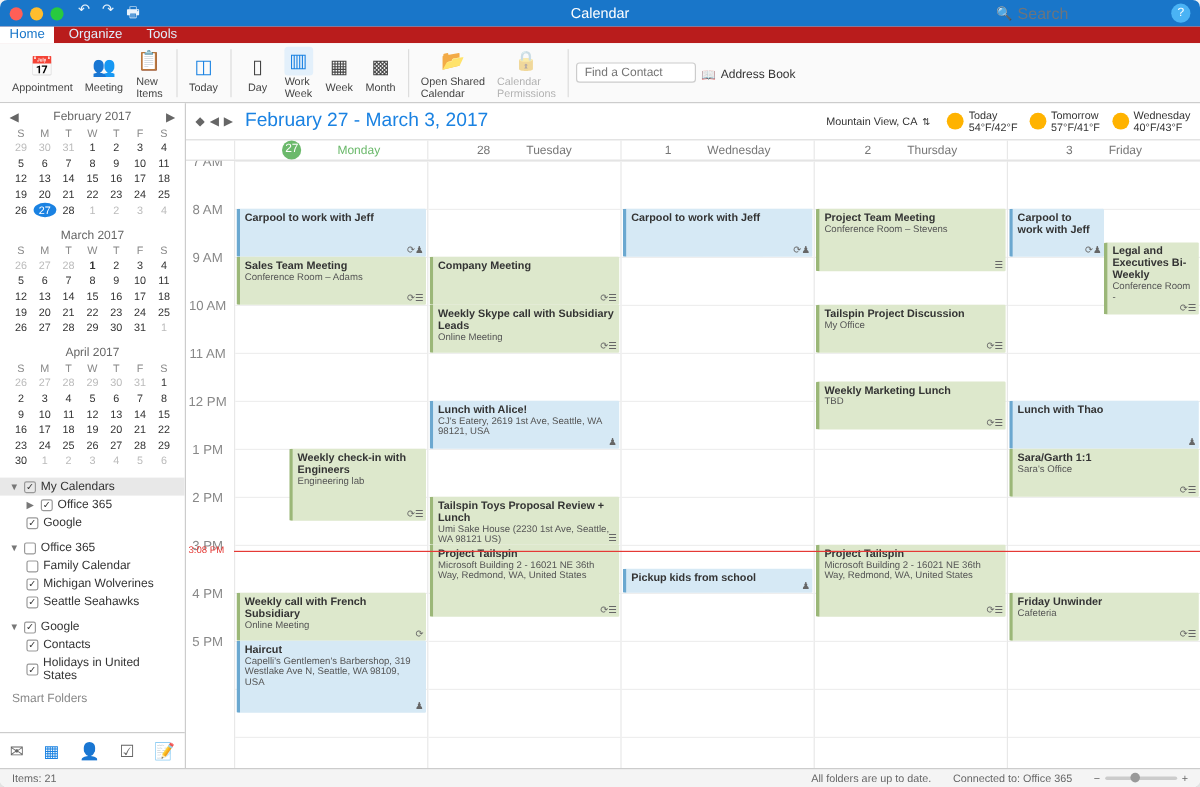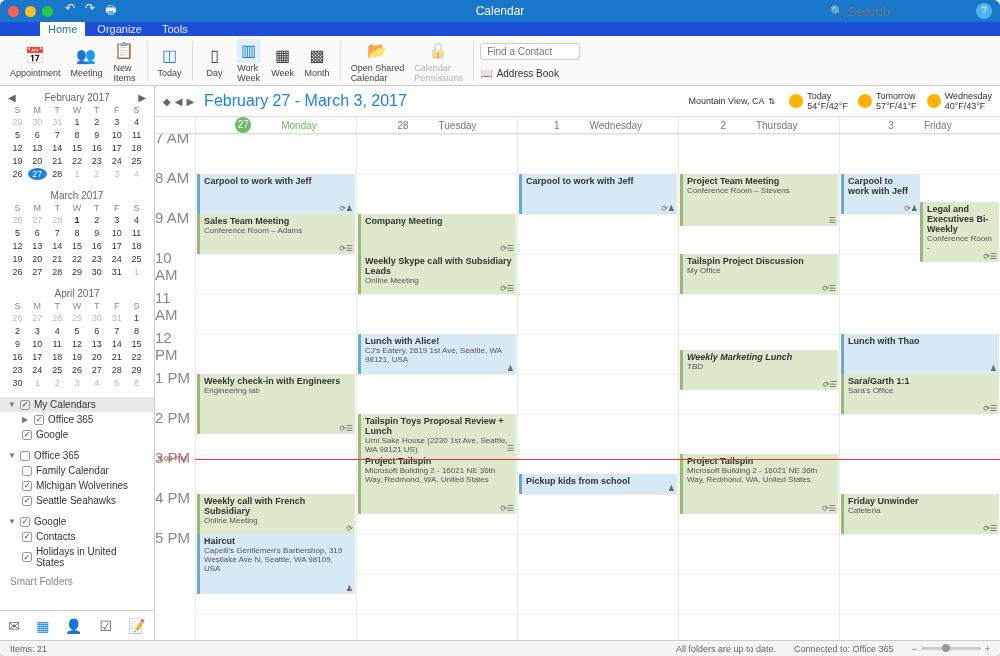--- a/index.html
+++ b/index.html
@@ -6,21 +6,21 @@
 body { width: 1000px; height: 656px; background: #fff; font-size: 11px; color: #333; overflow: hidden; border-radius: 6px; box-shadow: 0 10px 40px rgba(0,0,0,0.3); }
 .titlebar { height: 22px; background: linear-gradient(#1976c9, #1976c9); display: flex; align-items: center; padding: 0 8px; color: #fff; position: relative; }
 .traffic { display: flex; gap: 6px; }
 .traffic span { width: 11px; height: 11px; border-radius: 50%; }
 .tl-red { background: #ff5f57; } .tl-ylw { background: #ffbd2e; } .tl-grn { background: #28c940; }
 .tb-icons { margin-left: 12px; display: flex; gap: 10px; color: #eaf3fb; font-size: 12px; }
 .tb-title { position: absolute; left: 50%; transform: translateX(-50%); font-size: 12px; }
 .tb-search { margin-left: auto; display: flex; align-items: center; gap: 4px; font-size: 11px; opacity: .9; }
 .tb-search input { background: transparent; border: none; color: #fff; outline: none; width: 120px; }
 .help { margin-left: 8px; width: 16px; height: 16px; border-radius: 50%; background: #4ab3f4; color:#fff; text-align: center; line-height: 16px; font-size: 10px; }
-.menubar { height: 14px; background: #1d4ed8; display: flex; align-items: center; padding-left: 40px; color: #e0eefb; font-size: 11px; gap: 4px; }
+.menubar { height: 14px; background: #b91c1c; display: flex; align-items: center; color: #e0eefb; font-size: 11px; gap: 4px; }
 .menubar .tab { padding: 0 8px; height: 14px; line-height: 14px; }
 .menubar .tab.active { background: #fff; color: #1976c9; }
 .ribbon { height: 50px; background: #fafafa; border-bottom: 1px solid #ccc; display: flex; align-items: center; padding: 2px 6px; gap: 2px; }
 .rib-btn { display: flex; flex-direction: column; align-items: center; padding: 2px 4px; font-size: 9px; color: #444; position: relative; min-width: 30px; }
 .rib-btn.small { min-width: 26px; }
 .rib-ico { width: 24px; height: 24px; display: flex; align-items: center; justify-content: center; font-size: 16px; }
 .rib-sep { width: 1px; height: 40px; background: #ddd; margin: 0 4px; }
 .find-contact { border: 1px solid #ccc; border-radius: 3px; padding: 2px 6px; font-size: 10px; color: #999; width: 100px; }
 .address-book { font-size: 10px; display: flex; align-items: center; gap: 4px; margin-top: 4px; }
 .main { display: flex; height: 554px; }
@@ -50,21 +50,21 @@
 .loc { display: flex; align-items: center; gap: 4px; }
 .wday { display: flex; align-items: center; gap: 4px; }
 .wico { width: 14px; height: 14px; border-radius: 50%; background: #ffb300; }
 .day-headers { height: 18px; display: flex; padding-left: 40px; border-top: 1px solid #ddd; border-bottom: 1px solid #ddd; }
 .day-hdr { flex: 1; display: flex; align-items: center; justify-content: center; gap: 30px; font-size: 10px; color: #777; border-left: 1px solid #e8e8e8; }
 .day-hdr .num { font-weight: 500; }
 .day-hdr.today .num { background: #6bb96b; color: #fff; width: 16px; height: 16px; border-radius: 50%; text-align: center; line-height: 16px; }
 .day-hdr.today { color: #6bb96b; }
 .grid-wrap { flex: 1; display: flex; overflow: hidden; position: relative; }
 .time-col { width: 40px; }
-.time-col .hour { height: 40px; text-align: left; padding-right: 4px; font-size: 15px; color: #888; position: relative; top: -5px; }
+.time-col .hour { height: 40px; text-align: center; padding-right: 4px; font-size: 11px; color: #888; position: relative; top: -5px; }
 .days { flex: 1; display: flex; position: relative; }
 .day-col { flex: 1; border-left: 1px solid #e8e8e8; position: relative; }
 .hour-line { height: 40px; border-top: 1px solid #eee; }
 .event { position: absolute; left: 1px; right: 1px; border-left: 3px solid; padding: 2px 4px; font-size: 9px; overflow: hidden; border-radius: 1px; }
 .event .et { font-weight: 600; }
 .event .el { font-size: 8px; color: #555; }
 .event .badges { position: absolute; right: 2px; bottom: 1px; font-size: 8px; color: #666; display: flex; gap: 2px; }
 .ev-blue { background: #d6e9f5; border-left-color: #6ba8d0; }
 .ev-green { background: #dde8cc; border-left-color: #9bb778; }
 .now-line { position: absolute; left: 0; right: 0; height: 1px; background: #e53935; z-index: 10; }
@@ -145,21 +145,21 @@
       <div class="rib-ico" style="color:#6bb96b">📂</div>
       <span style="white-space:pre-line">Open Shared
 Calendar</span>
     </div>
   <div class="rib-btn" style="opacity:.4">
       <div class="rib-ico">🔒</div>
       <span style="white-space:pre-line">Calendar
 Permissions</span>
     </div>
   <div class="rib-sep"></div>
-  <div style="display:flex;flex-direction:column;gap:4px">
+  <div style="display:flex;gap:4px">
     <input class="find-contact" placeholder="Find a Contact" style="">
     <div class="address-book">
         <span>📖</span>
         <span>Address Book</span>
       </div>
   </div>
 </div>
 
 <div class="main">
   <div class="sidebar">
@@ -476,21 +476,21 @@
             <div class="event ev-blue" style="top: 40px; height: 40px;">
               <div class="et">Carpool to work with Jeff</div>
               <div class="el"></div>
               <div class="badges">⟳♟</div>
             </div>
             <div class="event ev-green" style="top: 80px; height: 40px;">
               <div class="et">Sales Team Meeting</div>
               <div class="el">Conference Room – Adams</div>
               <div class="badges">⟳☰</div>
             </div>
-            <div class="event ev-green" style="top: 240px; height: 60px;">
+            <div class="event ev-green" style="top: 240px; height: 60px; margin-left: 44px;">
               <div class="et">Weekly check-in with Engineers</div>
               <div class="el">Engineering lab</div>
               <div class="badges">⟳☰</div>
             </div>
             <div class="event ev-green" style="top: 360px; height: 40px;">
               <div class="et">Weekly call with French Subsidiary</div>
               <div class="el">Online Meeting</div>
               <div class="badges">⟳</div>
             </div>
             <div class="event ev-blue" style="top: 400px; height: 60px;">
@@ -581,21 +581,21 @@
             <div class="event ev-green" style="top: 40px; height: 52px;">
               <div class="et">Project Team Meeting</div>
               <div class="el">Conference Room – Stevens</div>
               <div class="badges">☰</div>
             </div>
             <div class="event ev-green" style="top: 120px; height: 40px;">
               <div class="et">Tailspin Project Discussion</div>
               <div class="el">My Office</div>
               <div class="badges">⟳☰</div>
             </div>
-            <div class="event ev-green" style="top: 216px; height: 40px; font-style: italic;">
+            <div class="event ev-green" style="top: 184px; height: 40px;">
               <div class="et">Weekly Marketing Lunch</div>
               <div class="el">TBD</div>
               <div class="badges">⟳☰</div>
             </div>
             <div class="event ev-green" style="top: 320px; height: 60px;">
               <div class="et">Project Tailspin</div>
               <div class="el">Microsoft Building 2 - 16021 NE 36th Way, Redmond, WA, United States</div>
               <div class="badges">⟳☰</div>
             </div>
           </div>

